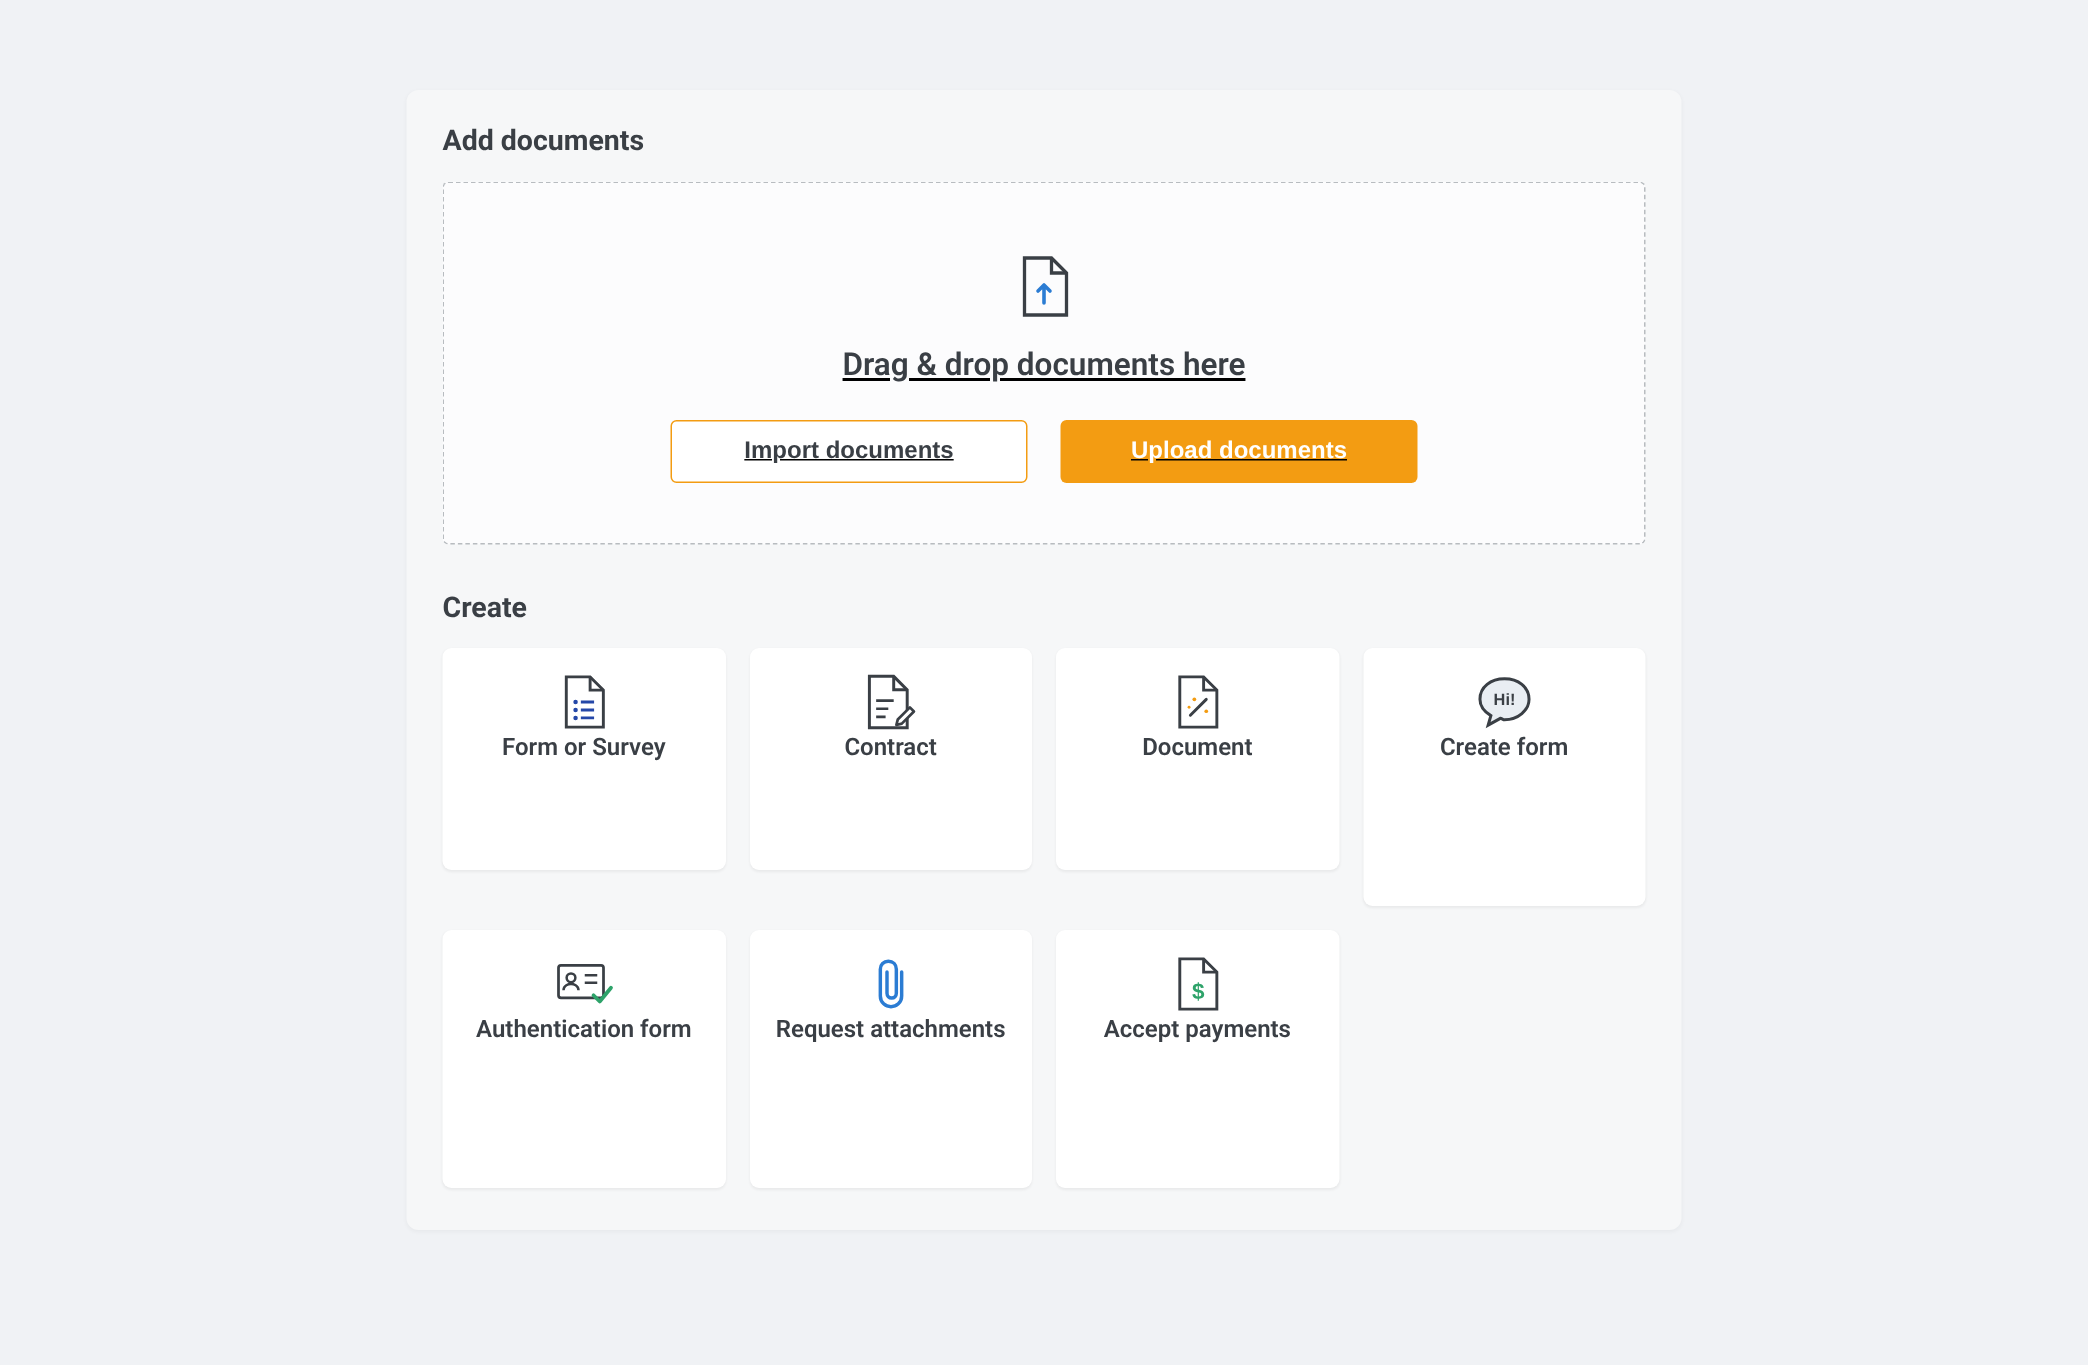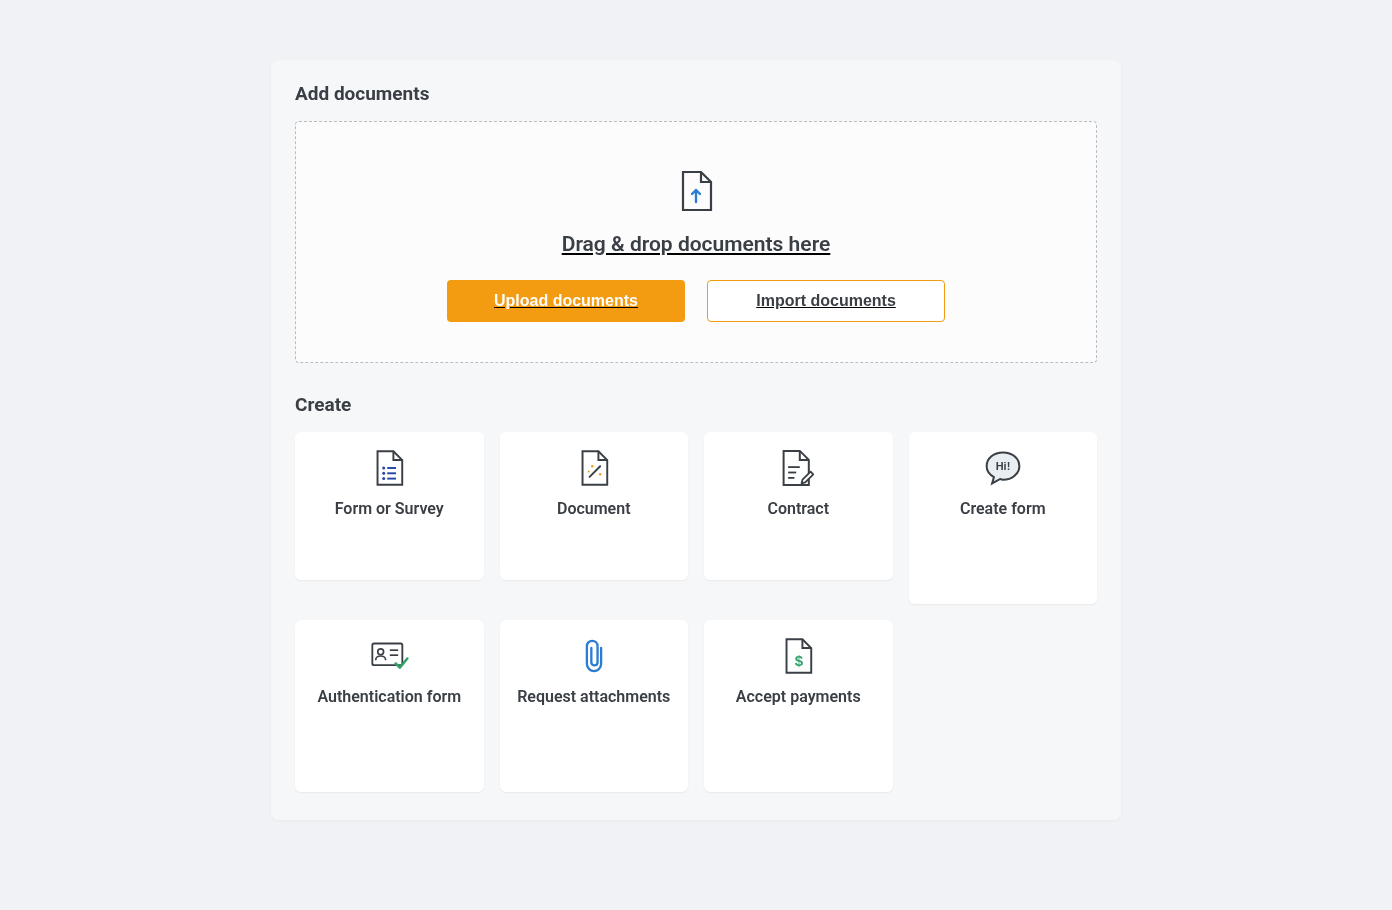--- a/index.html
+++ b/index.html
@@ -88,21 +88,21 @@
       display: flex;
       flex-direction: column;
       align-items: center;
       height: 148px;
       cursor: pointer;
       padding: 16px 10px;
     }
     .create-tile .tile-icon {
       width: 40px;
       height: 40px;
-      margin-bottom: 11px;
+      margin-bottom: 0;
       display: flex;
       align-items: center;
       justify-content: center;
     }
     .create-tile .tile-label {
       font-size: 16px;
       font-weight: 600;
       color: #3a3f45;
       text-align: center;
       line-height: 1.3;
@@ -121,22 +121,22 @@
   <div class="dropzone">
     <div class="upload-icon">
       <svg viewBox="0 0 34 42" width="34" height="42">
         <path d="M4 2 L22 2 L32 12 L32 40 L4 40 Z" fill="none" stroke="#3a3f45" stroke-width="2.2"></path>
         <path d="M22 2 L22 12 L32 12" fill="none" stroke="#3a3f45" stroke-width="2.2"></path>
         <path d="M17 32 L17 20 M13 24 L17 20 L21 24" fill="none" stroke="#2b7cd3" stroke-width="2.4" stroke-linecap="round" stroke-linejoin="round"></path>
       </svg>
     </div>
     <div class="drop-text">Drag &amp; drop documents here</div>
     <div class="button-row">
+      <button class="btn btn-outline">Import documents</button>
       <button class="btn btn-solid">Upload documents</button>
-      <button class="btn btn-outline">Import documents</button>
     </div>
   </div>
 
   <div class="section-title">Create</div>
 
   <div class="create-grid">
 
     <div class="create-tile">
       <div class="tile-icon">
         <svg viewBox="0 0 34 42" width="30" height="38">
@@ -148,44 +148,44 @@
           <line x1="15" y1="27" x2="25" y2="27" stroke="#2447a8" stroke-width="2.2"></line>
           <circle cx="11" cy="33" r="1.7" fill="#2447a8"></circle>
           <line x1="15" y1="33" x2="25" y2="33" stroke="#2447a8" stroke-width="2.2"></line>
         </svg>
       </div>
       <div class="tile-label">Form or Survey</div>
     </div>
 
     <div class="create-tile">
       <div class="tile-icon">
+        <svg viewBox="0 0 40 42" width="36" height="38">
+          <path d="M4 2 L22 2 L32 12 L32 40 L4 40 Z" fill="none" stroke="#3a3f45" stroke-width="2.2"></path>
+          <path d="M22 2 L22 12 L32 12" fill="none" stroke="#3a3f45" stroke-width="2.2"></path>
+          <line x1="9" y1="20" x2="22" y2="20" stroke="#3a3f45" stroke-width="2"></line>
+          <line x1="9" y1="26" x2="18" y2="26" stroke="#3a3f45" stroke-width="2"></line>
+          <line x1="9" y1="32" x2="16" y2="32" stroke="#3a3f45" stroke-width="2"></line>
+          <path d="M25 34 L34 25 L37 28 L28 37 L24 38 Z" fill="#fff" stroke="#3a3f45" stroke-width="2" stroke-linejoin="round"></path>
+        </svg>
+      </div>
+      <div class="tile-label">Contract</div>
+    </div>
+
+    <div class="create-tile">
+      <div class="tile-icon">
         <svg viewBox="0 0 34 42" width="30" height="38">
           <path d="M4 2 L22 2 L32 12 L32 40 L4 40 Z" fill="none" stroke="#3a3f45" stroke-width="2.2"></path>
           <path d="M22 2 L22 12 L32 12" fill="none" stroke="#3a3f45" stroke-width="2.2"></path>
           <line x1="12" y1="31" x2="24" y2="19" stroke="#3a3f45" stroke-width="2.2" stroke-linecap="round"></line>
           <circle cx="15" cy="19" r="1.4" fill="#f39c12"></circle>
           <circle cx="24" cy="28" r="1.4" fill="#f39c12"></circle>
           <circle cx="11" cy="25" r="1.1" fill="#f39c12"></circle>
         </svg>
       </div>
       <div class="tile-label">Document</div>
-    </div>
-
-    <div class="create-tile">
-      <div class="tile-icon">
-        <svg viewBox="0 0 40 42" width="36" height="38">
-          <path d="M4 2 L22 2 L32 12 L32 40 L4 40 Z" fill="none" stroke="#3a3f45" stroke-width="2.2"></path>
-          <path d="M22 2 L22 12 L32 12" fill="none" stroke="#3a3f45" stroke-width="2.2"></path>
-          <line x1="9" y1="20" x2="22" y2="20" stroke="#3a3f45" stroke-width="2"></line>
-          <line x1="9" y1="26" x2="18" y2="26" stroke="#3a3f45" stroke-width="2"></line>
-          <line x1="9" y1="32" x2="16" y2="32" stroke="#3a3f45" stroke-width="2"></line>
-          <path d="M25 34 L34 25 L37 28 L28 37 L24 38 Z" fill="#fff" stroke="#3a3f45" stroke-width="2" stroke-linejoin="round"></path>
-        </svg>
-      </div>
-      <div class="tile-label">Contract</div>
     </div>
 
 
     <div class="create-tile create-tile-tall">
       <div class="tile-icon">
         <svg viewBox="0 0 44 42" width="42" height="40">
           <path d="M22 4 C12 4 4 10 4 19 C4 24 7 28 12 31 L10 38 L19 33 C20 33 21 34 22 34 C32 34 40 27 40 19 C40 10 32 4 22 4 Z" fill="#e9eef3" stroke="#3a3f45" stroke-width="2.2"></path>
           <text x="22" y="23" text-anchor="middle" font-size="12" font-weight="700" fill="#3a3f45" font-family="Arial">Hi!</text>
         </svg>
       </div>

